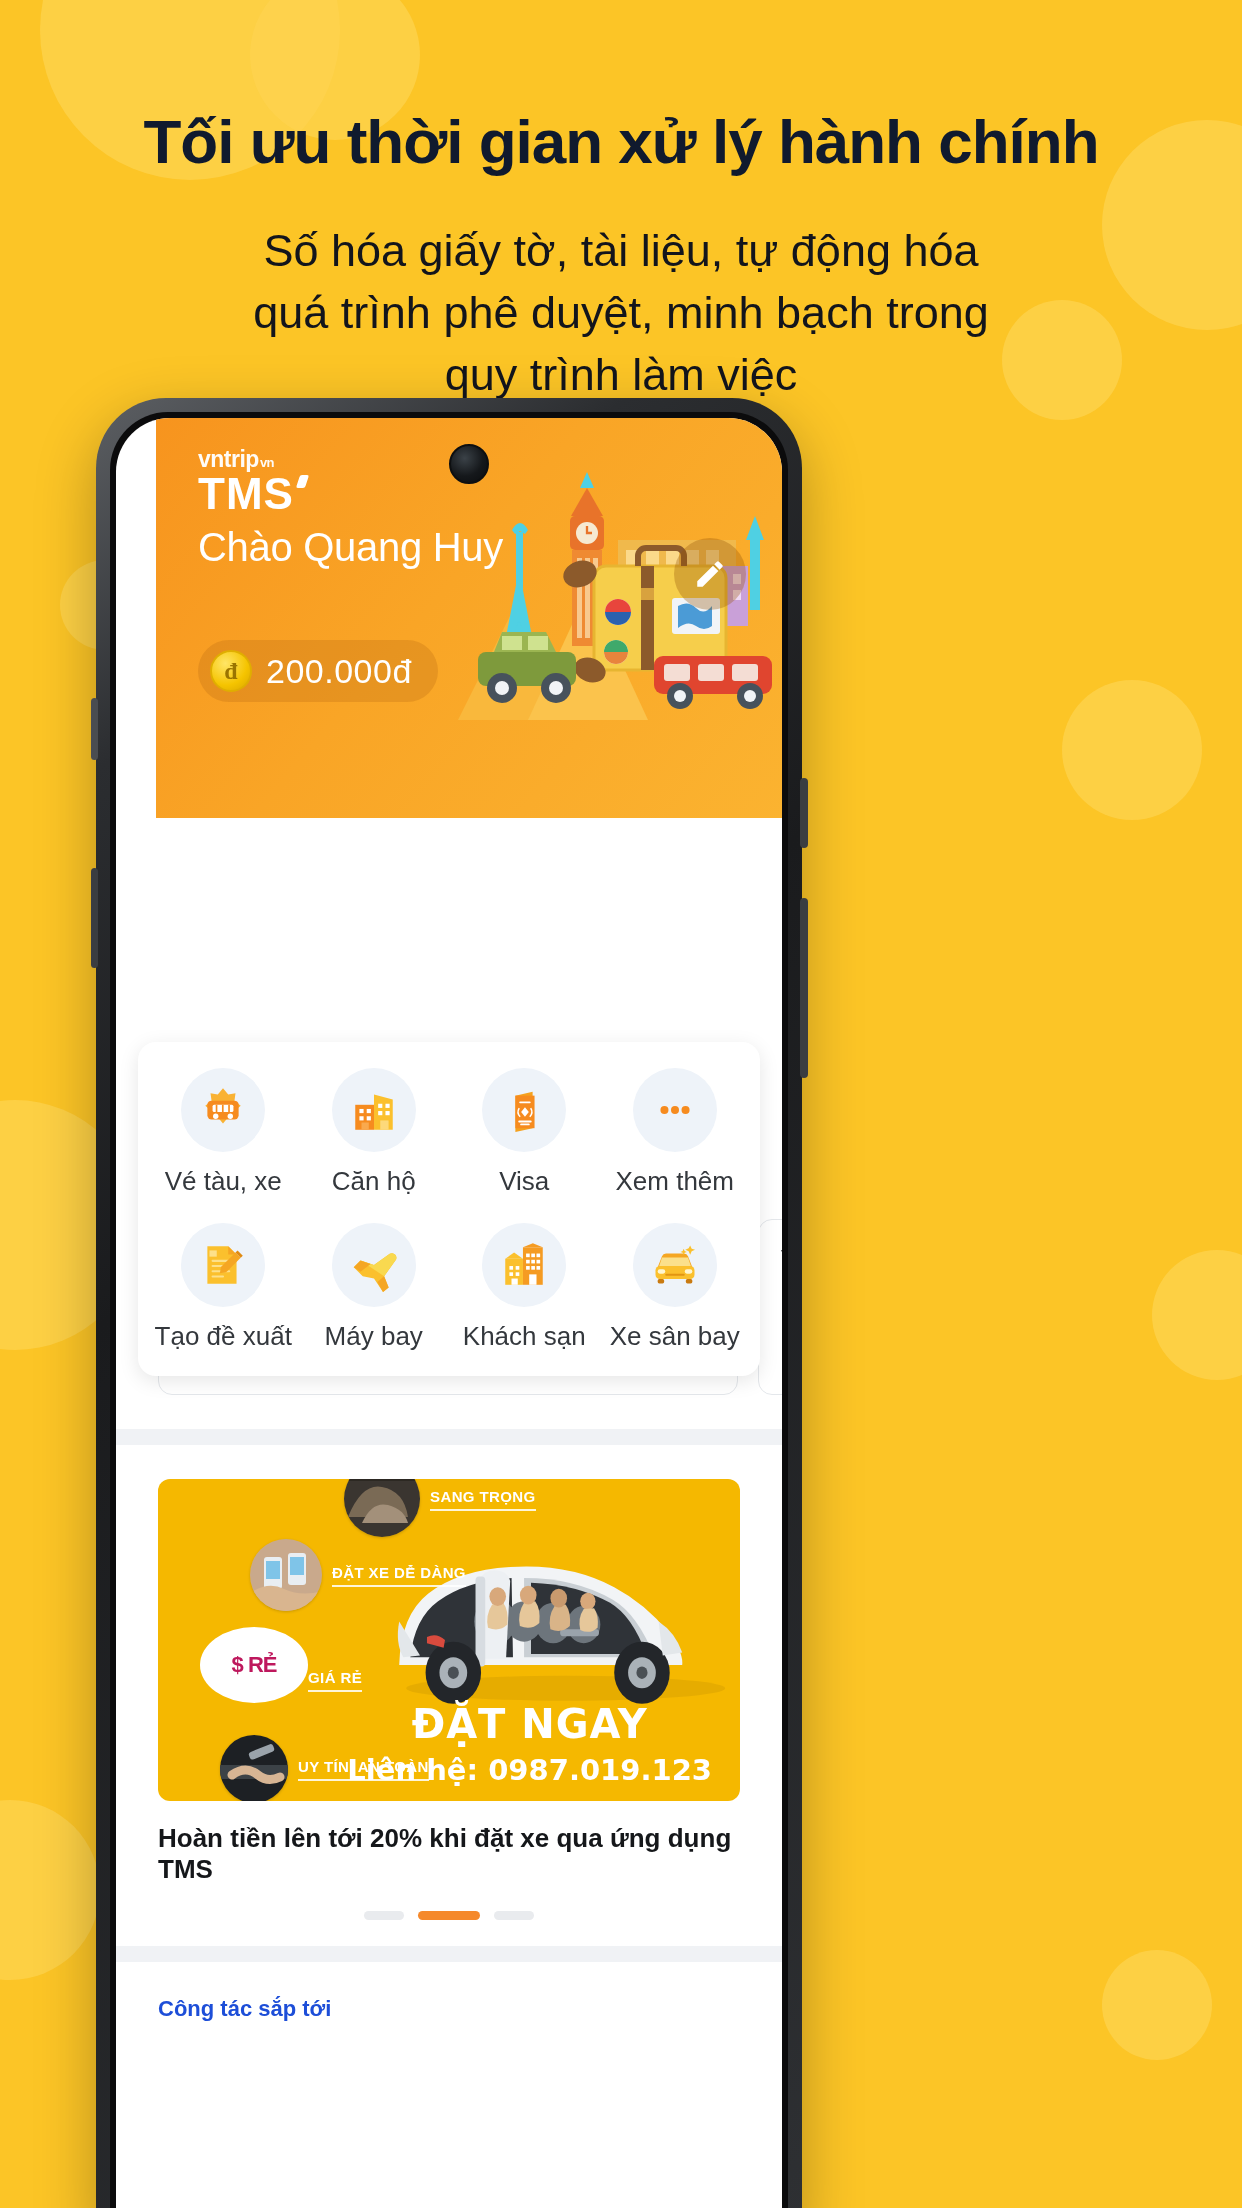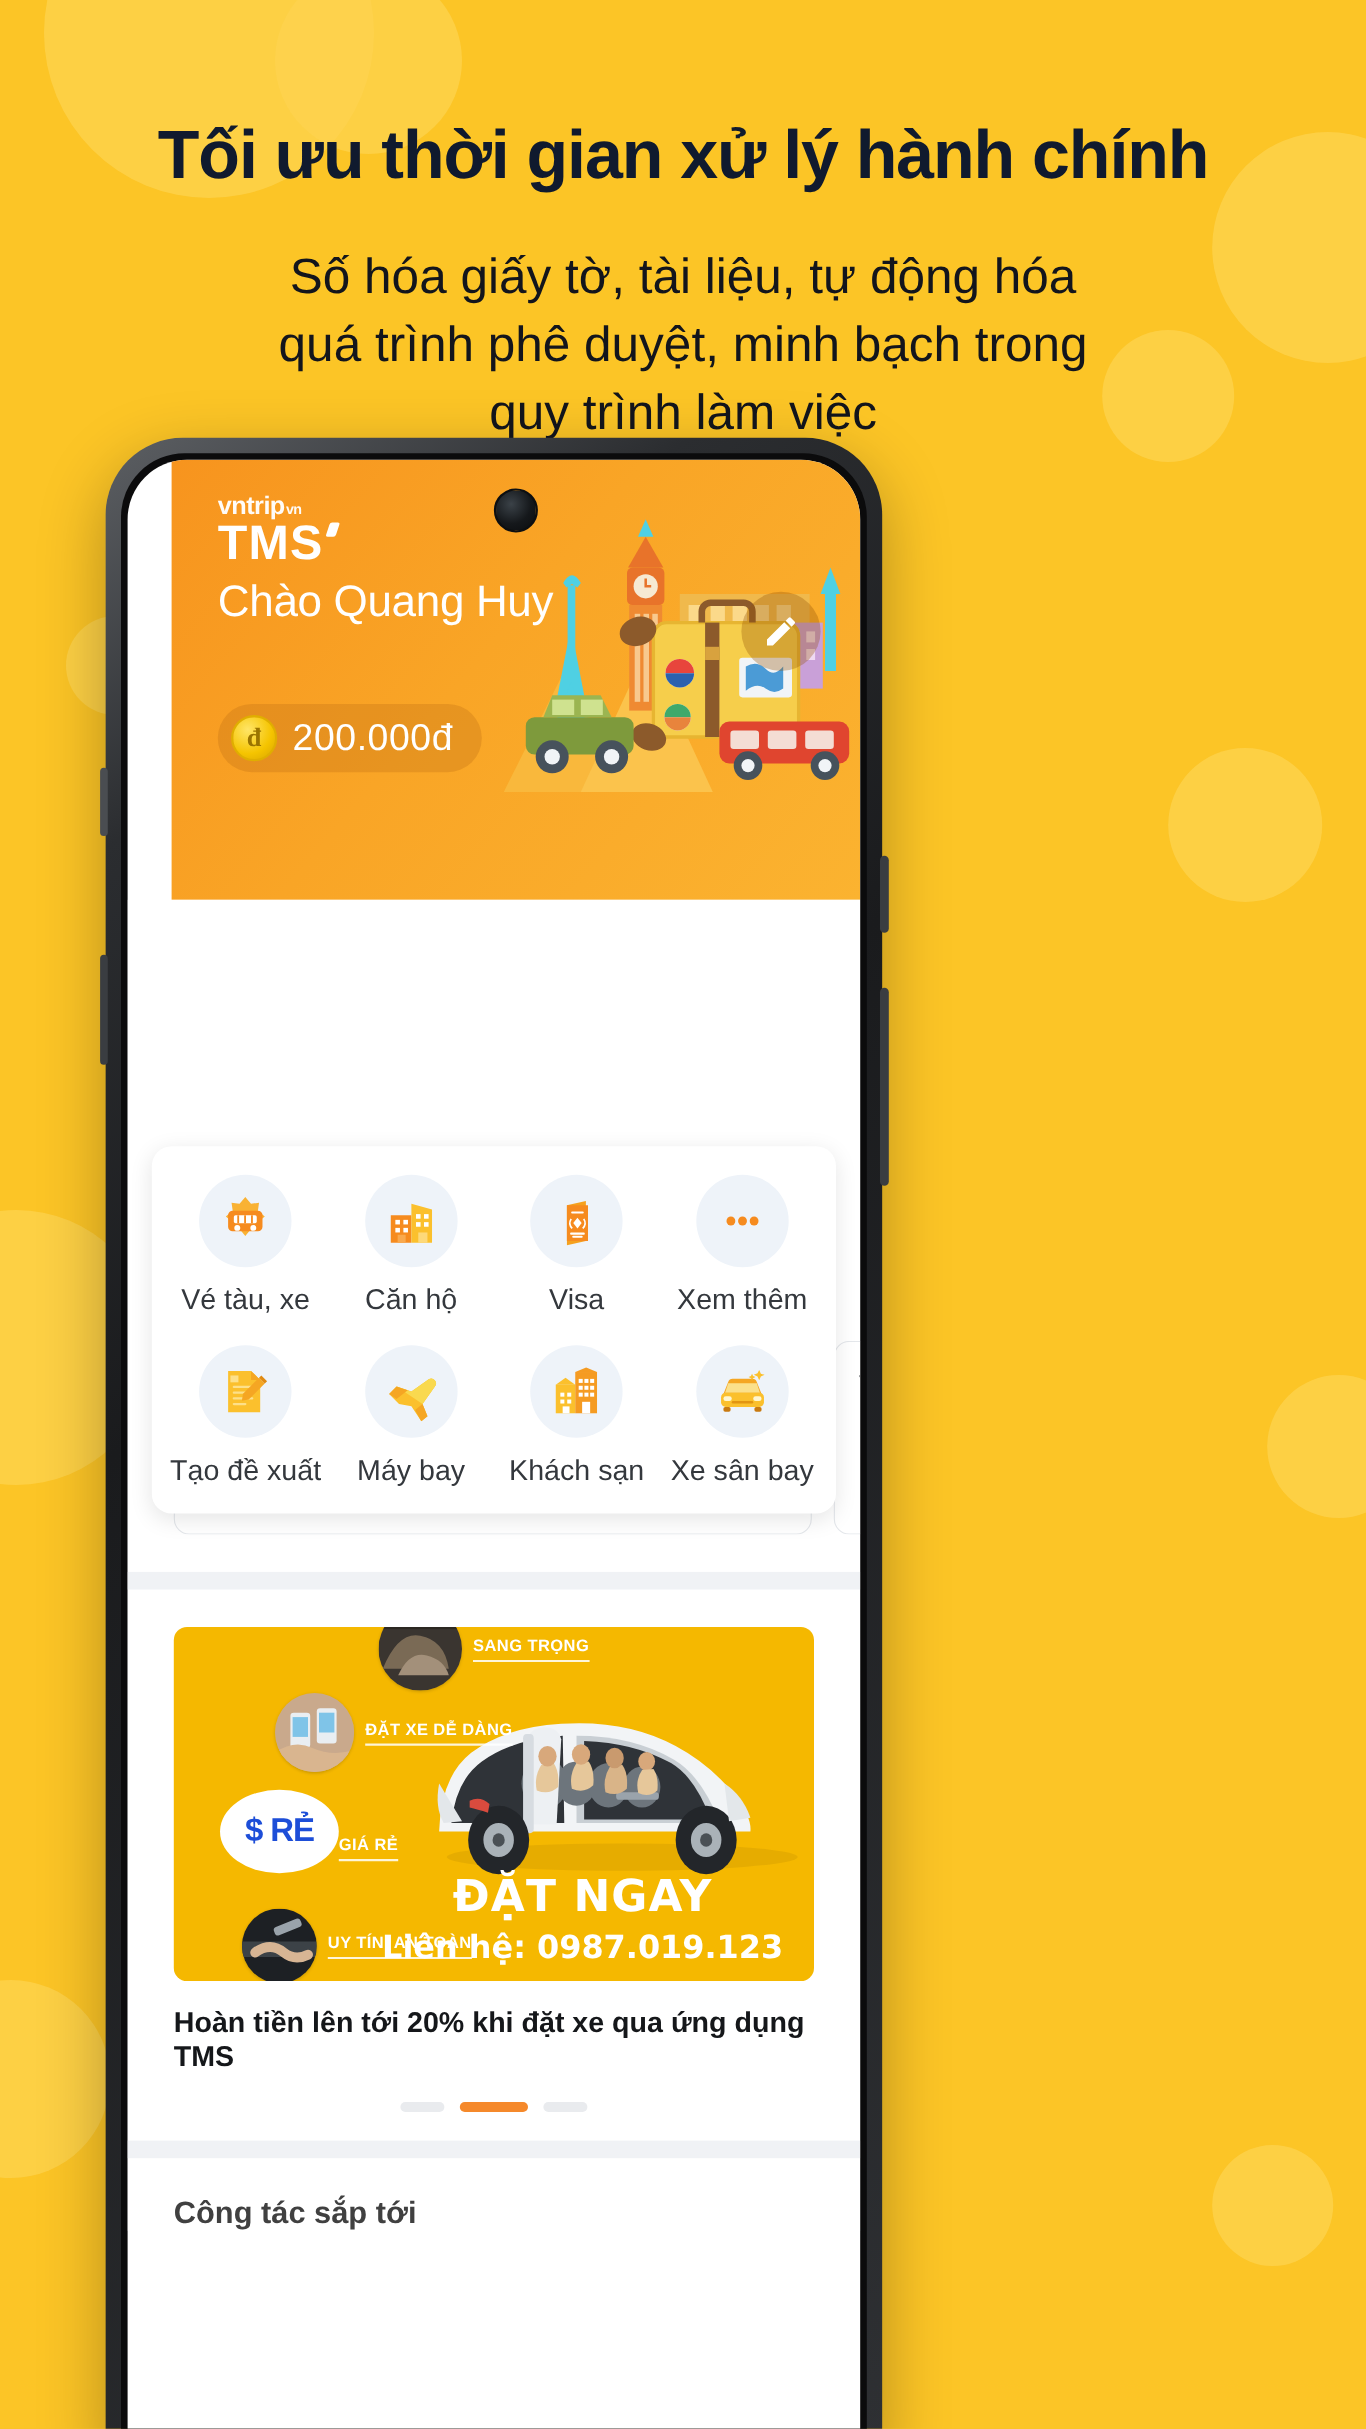--- a/index.html
+++ b/index.html
@@ -171,29 +171,29 @@
   }
   .promo-cta {
     position: absolute; right: 28px; bottom: 14px; text-align: center; z-index: 6;
   }
   .cta1 { color:#fff; font-size: 40px; font-weight: bold; letter-spacing: 1px; font-family: "DejaVu Sans", sans-serif;}
   .cta2 { color:#fff; font-size: 29px; font-weight: bold; margin-top: 6px; font-family: "DejaVu Sans", sans-serif;}
   .re-badge {
     position:absolute; left: 42px; top: 148px; width: 108px; height: 76px;
     background: #fff; border-radius: 50%;
     display:flex; align-items:center; justify-content:center;
-    color:#1d4ed8; font-weight:bold; font-size: 30px; letter-spacing:-1px;
+    color:#be185d; font-weight:bold; font-size: 22px; letter-spacing:-1px;
     z-index: 5;
   }
   .promo-caption { padding: 22px 42px 0; font-size: 26px; font-weight: bold; color: #15171a; }
   .dots { display: flex; gap: 14px; justify-content: center; padding: 26px 0 26px; }
   .dot { width: 40px; height: 9px; border-radius: 6px; background: #e9ebee; }
   .dot.active { background: #F5892B; width: 62px; }
 
-  .next-title { padding: 34px 42px 0; font-size: 28px; font-weight: bold; color: #404040; }
+  .next-title { padding: 34px 42px 0; font-size: 22px; font-weight: bold; color: #1d4ed8; }
 </style>
 </head>
 <body>
 
 <div class="bg">
   <div class="blob b1"></div>
     <div class="blob b2"></div>
     <div class="blob b3"></div>
   <div class="blob b4"></div>
     <div class="blob b5"></div>

